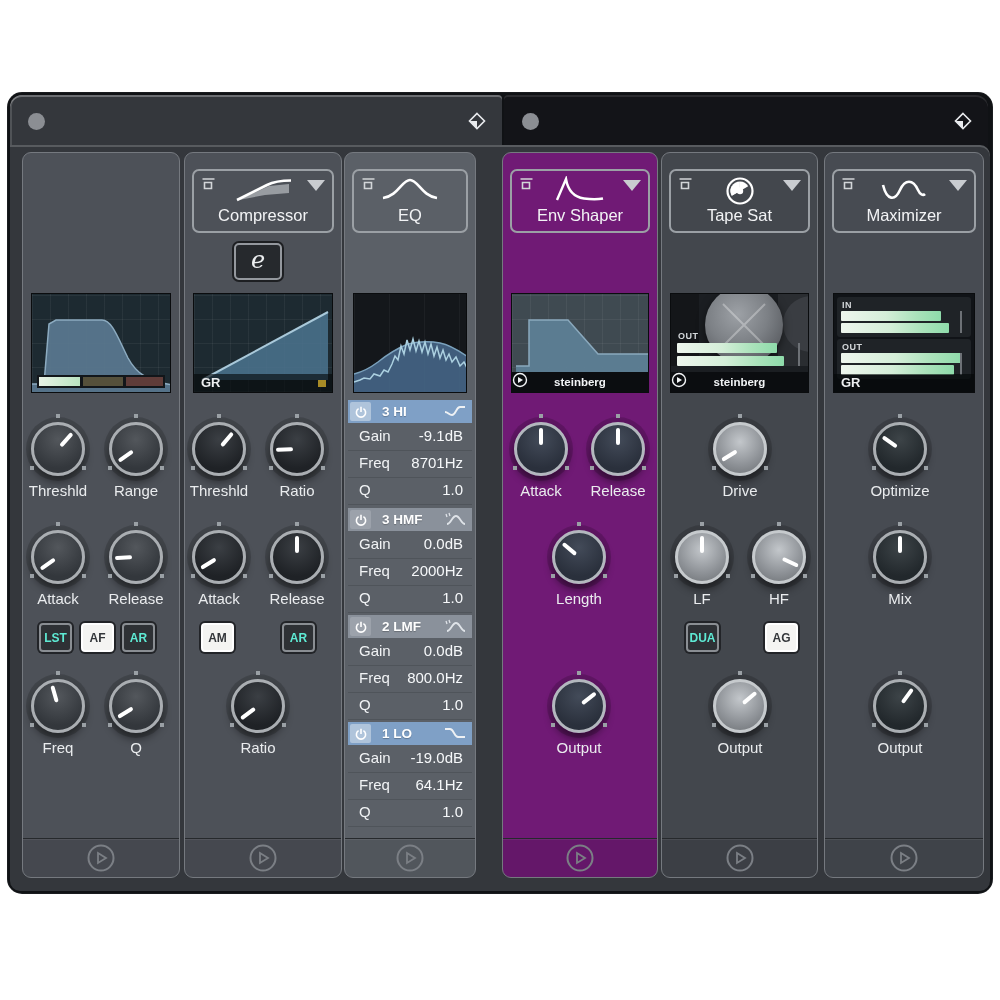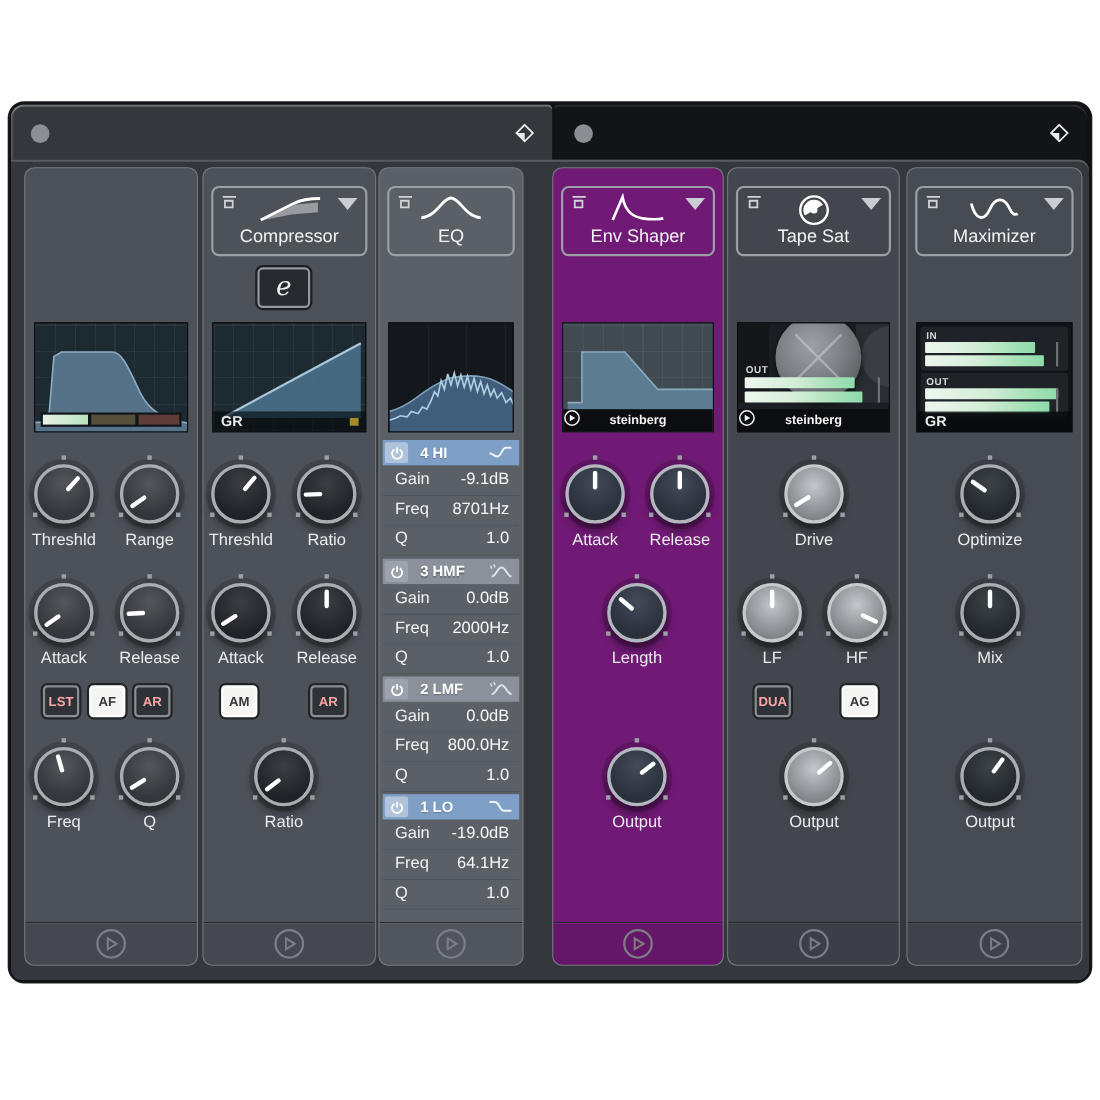--- a/index.html
+++ b/index.html
@@ -67,21 +67,21 @@
   .knob::before{content:'';position:absolute;width:4px;height:4px;background:#9aa0a5;left:calc(50% - 2px);
                 top:-11px;box-shadow:-26px 52px 0 #9aa0a5,26px 52px 0 #9aa0a5;}
   .k-ng{background:radial-gradient(circle at 50% 30%,#53575c,#33373c 70%);}
   .k-cp{background:radial-gradient(circle at 50% 30%,#3b3f44,#1f2226 70%);}
   .k-env{background:radial-gradient(circle at 50% 30%,#434b59,#2a303c 70%);border-color:#b3b8be;}
   .k-ts{background:radial-gradient(circle at 50% 35%,#c3c7cb,#8d9196 60%,#6f7377 95%);border-color:#c6cacd;}
   .k-mx{background:radial-gradient(circle at 50% 30%,#3d4448,#22282c 70%);}
   .klabel{position:absolute;width:84px;text-align:center;color:#eaecee;font-size:15px;}
   
   .sbtn{position:absolute;width:33px;height:29px;border-radius:4px;background:#2e3135;border:2px solid #8a8e93;
-        color:#fca5a5;font-size:12px;font-weight:bold;display:flex;align-items:center;justify-content:center;
+        color:#5eead4;font-size:12px;font-weight:bold;display:flex;align-items:center;justify-content:center;
         box-sizing:border-box;cursor:pointer;box-shadow:0 0 0 2px #222428;}
   .sbtn.on{background:#f4f4f2;color:#33363a;border-color:#ffffff;}
   .ebtn{position:absolute;left:49px;top:90px;width:48px;height:37px;border-radius:5px;background:#26292d;
         border:2px solid #94989e;box-sizing:border-box;color:#eceef0;text-align:center;line-height:31px;
         font-family:"DejaVu Serif",serif;font-style:italic;font-size:24px;cursor:pointer;
         box-shadow:0 0 0 2px #1d1f22;}
   
   .band{position:absolute;left:3px;right:3px;height:104px;}
   .bhead{position:absolute;left:0;right:0;top:0;height:23px;display:flex;align-items:center;cursor:pointer;}
   .bh-on{background:#7fa0c6;}
@@ -239,21 +239,21 @@
       </svg>
     </div>
 
     <div class="band" style="top:247px">
       <div class="bhead bh-on">
         <span class="pwr pwr-on">
           <svg width="12" height="12" viewBox="0 0 12 12">
                   <path d="M3.6,2.6 A4.6,4.6 0 1 0 8.4,2.6 M6,0.8 V6" fill="none" stroke="#fff" stroke-width="1.6"></path>
                 </svg>
         </span>
-        <span class="bname">4 HI</span>
+        <span class="bname">3 HI</span>
         <svg class="bficon" width="22" height="14" viewBox="0 0 22 14">
           <path d="M1,8 C4,8 5,11 8,11 C12,11 12,3 16,3 L21,3" fill="none" stroke="#eef1f4" stroke-width="1.8"></path>
         </svg>
       </div>
       <div class="brow" style="top:23px">
               <span class="lb">Gain</span>
               <span class="vl">-9.1dB</span>
             </div>
       <div class="brow" style="top:50px">
               <span class="lb">Freq</span>

